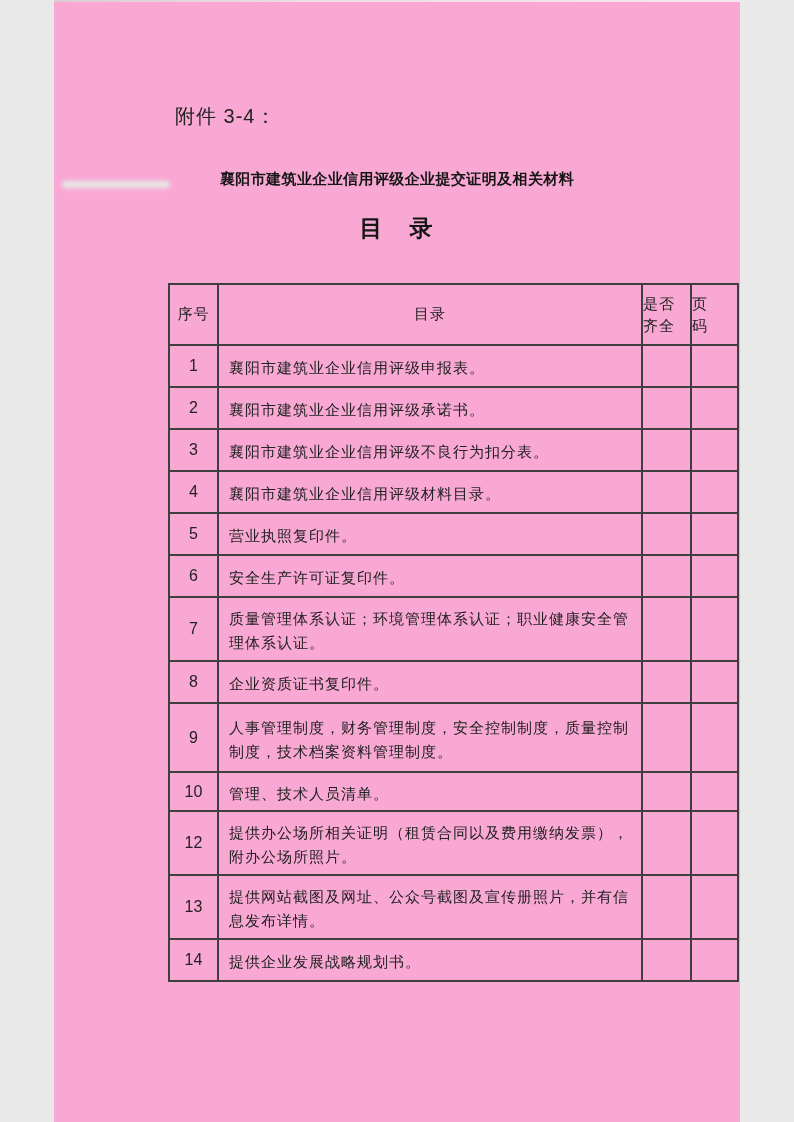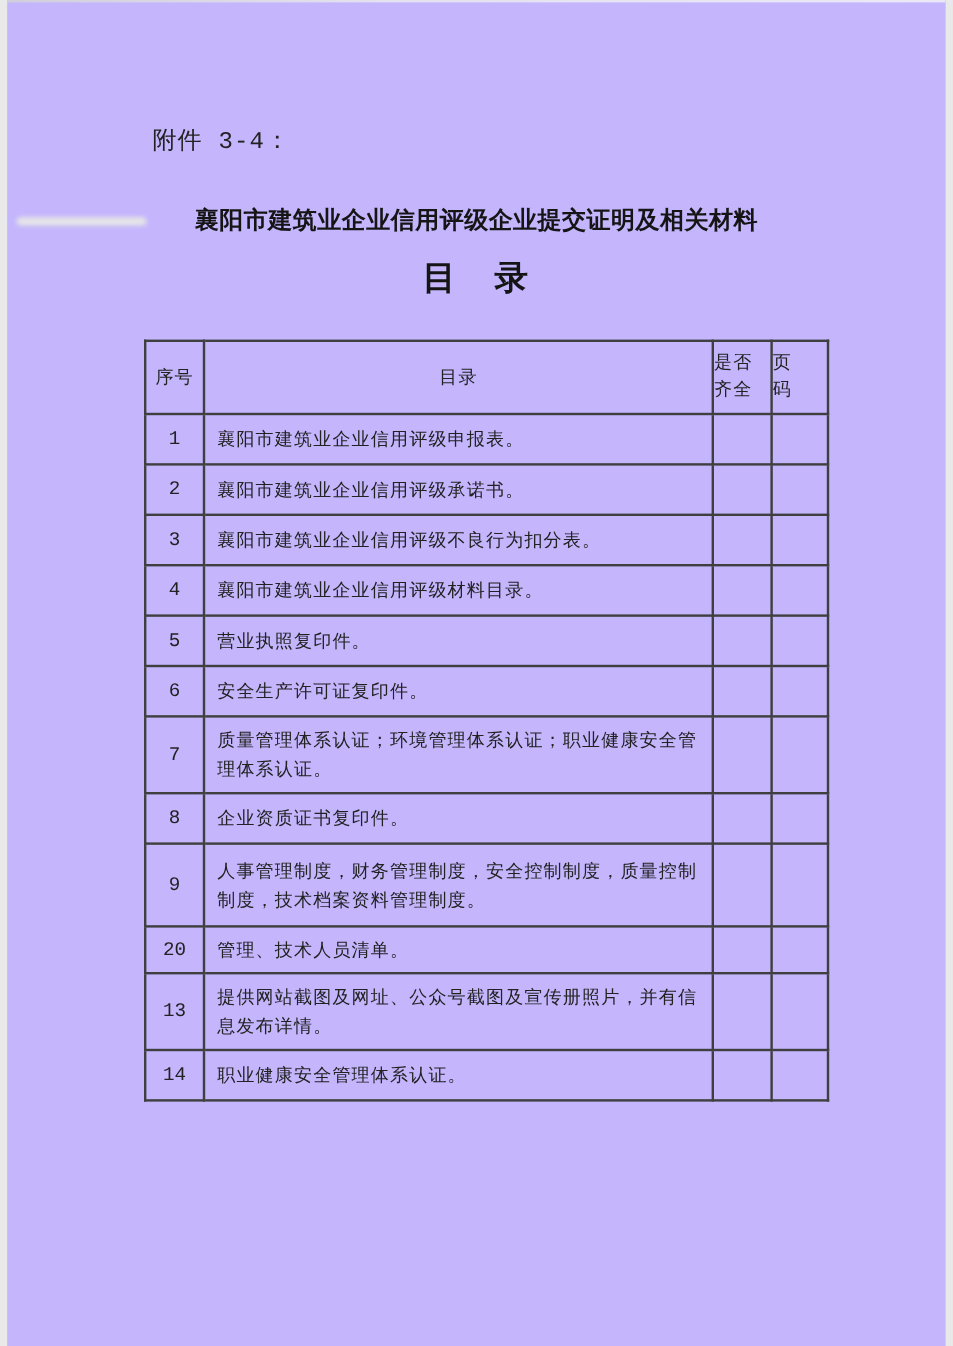--- a/index.html
+++ b/index.html
@@ -1,24 +1,24 @@
 <!DOCTYPE html>
 <html><head>
 <meta charset="utf-8">
 <style>
   * { margin: 0; padding: 0; box-sizing: border-box; }
   html, body { background: #e9e9e9; }
   .page {
     position: relative;
-    width: 782px;
+    width: 686px;
     height: 1122px;
     margin: 0 auto;
-    background: #c4b5fd;
+    background: #f9a8d4;
     overflow: hidden;
-    font-family: Liberation Mono, monospace;
+    font-family: Liberation Sans, sans-serif;
     color: #1e1e1e;
   }
   .scan-top-edge {
     position: absolute; top: 0; left: 0; width: 100%; height: 2px;
     background: linear-gradient(90deg, #d5d5d5, #ececec 40%, #f5f5f5);
     opacity: .8;
   }
   .scan-smudge {
     position: absolute; left: 8px; top: 181px; width: 108px; height: 7px;
     background: #e7e7e6; filter: blur(2px); border-radius: 3px;
@@ -30,31 +30,31 @@
     font-size: 20px;
     letter-spacing: 1px;
     color: #222;
   }
   .doc-title {
     position: absolute;
     left: 0; right: 0;
     top: 170px;
     text-align: center;
     font-weight: bold;
-    font-size: 20px;
+    font-size: 15px;
     letter-spacing: 0.4px;
     color: #151515;
   }
   .doc-subtitle {
     position: absolute;
     left: 0; right: 0;
     top: 213px;
     text-align: center;
     font-weight: bold;
-    font-size: 28px;
+    font-size: 23px;
     letter-spacing: 2px;
     color: #151515;
   }
   table.catalog {
     position: absolute;
     left: 114px;
     top: 283px;
     width: 569px;
     border-collapse: collapse;
     table-layout: fixed;
@@ -160,32 +160,38 @@
         <td class="empty-cell"></td>
         <td class="empty-cell"></td>
       </tr>
       <tr class="double" style="height:69px">
         <td class="no-cell">9</td>
         <td class="item-cell">人事管理制度，财务管理制度，安全控制制度，质量控制制度，技术档案资料管理制度。</td>
         <td class="empty-cell"></td>
         <td class="empty-cell"></td>
       </tr>
       <tr class="single" style="height:39px">
-        <td class="no-cell">20</td>
+        <td class="no-cell">10</td>
         <td class="item-cell">管理、技术人员清单。</td>
+        <td class="empty-cell"></td>
+        <td class="empty-cell"></td>
+      </tr>
+      <tr class="double">
+        <td class="no-cell">12</td>
+        <td class="item-cell">提供办公场所相关证明（租赁合同以及费用缴纳发票），附办公场所照片。</td>
         <td class="empty-cell"></td>
         <td class="empty-cell"></td>
       </tr>
       <tr class="double">
         <td class="no-cell">13</td>
         <td class="item-cell">提供网站截图及网址、公众号截图及宣传册照片，并有信息发布详情。</td>
         <td class="empty-cell"></td>
         <td class="empty-cell"></td>
       </tr>
       <tr class="single">
         <td class="no-cell">14</td>
-        <td class="item-cell">职业健康安全管理体系认证。</td>
+        <td class="item-cell">提供企业发展战略规划书。</td>
         <td class="empty-cell"></td>
         <td class="empty-cell"></td>
       </tr>
     </tbody>
   </table>
 </div>
 
 </body></html>

